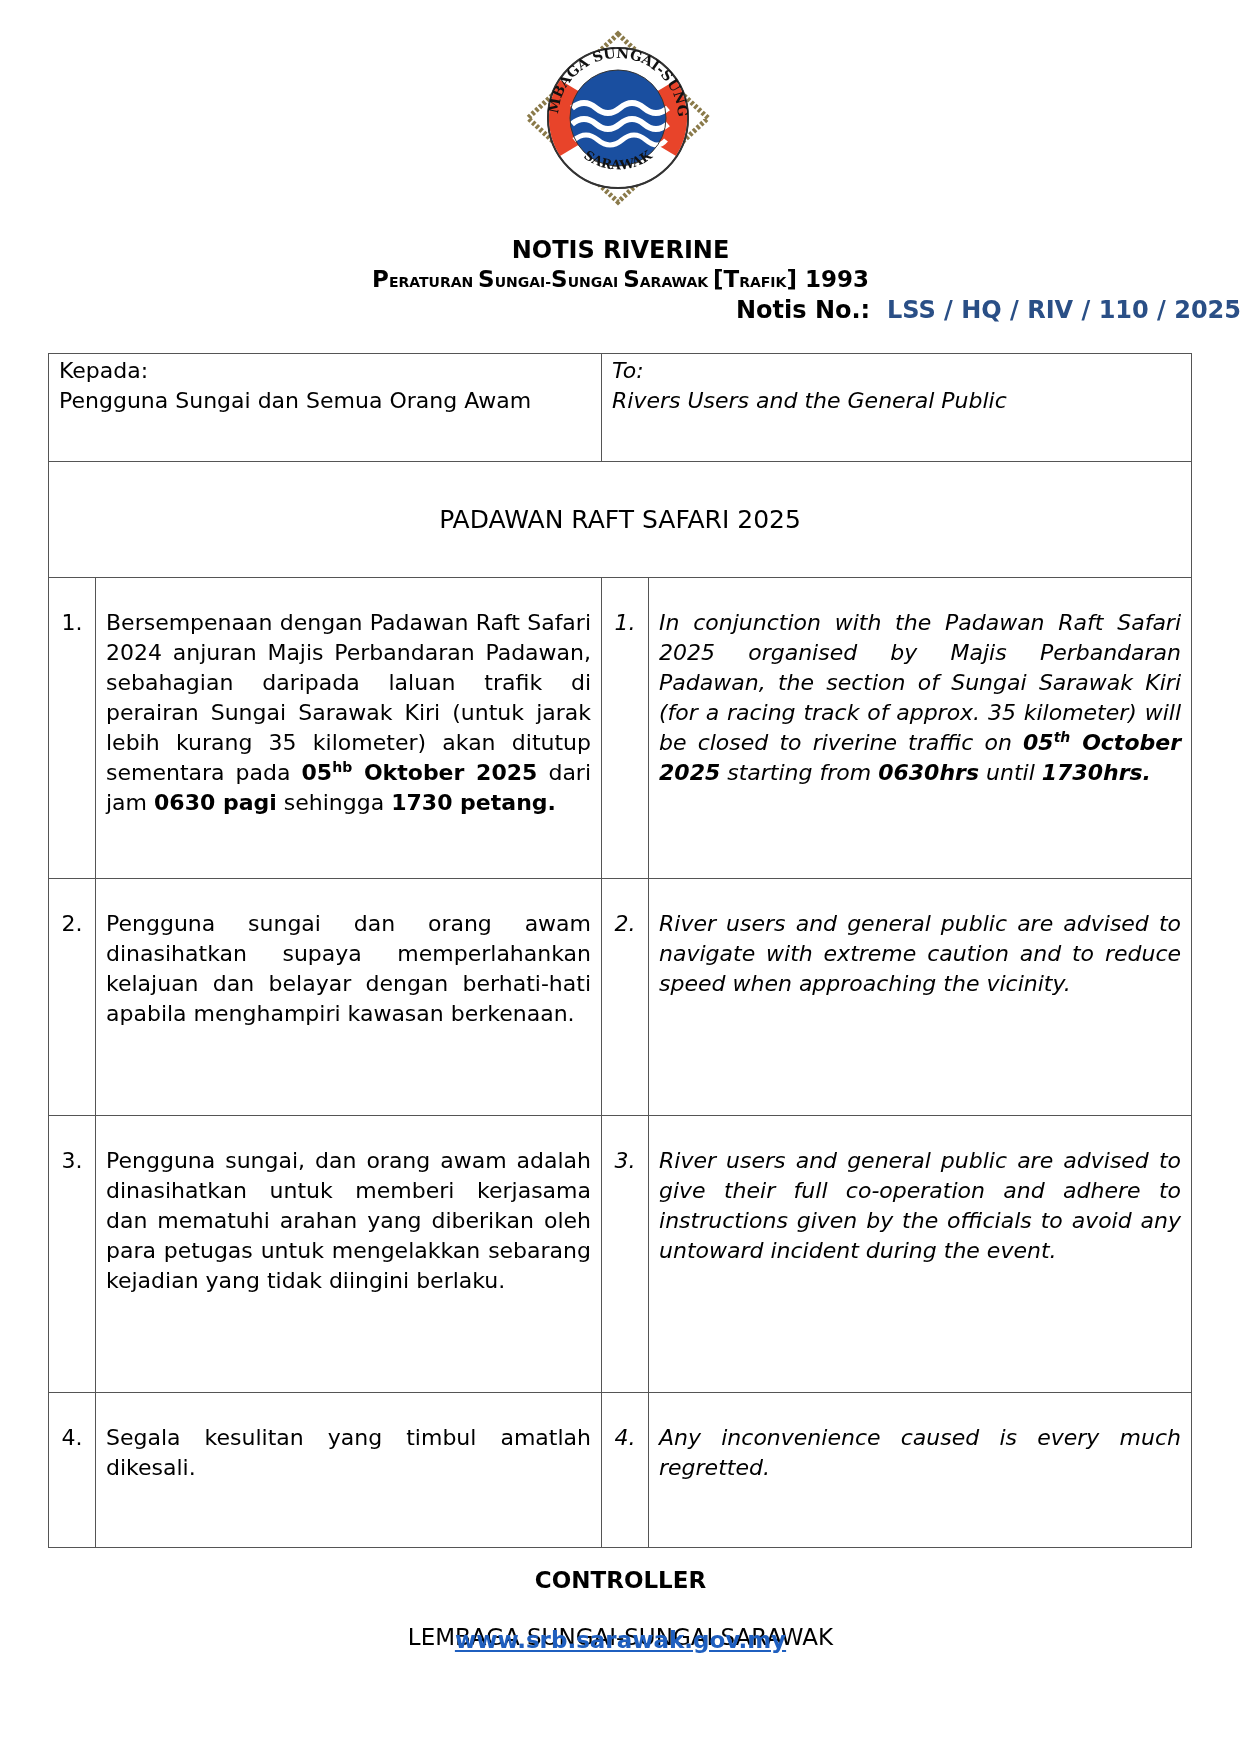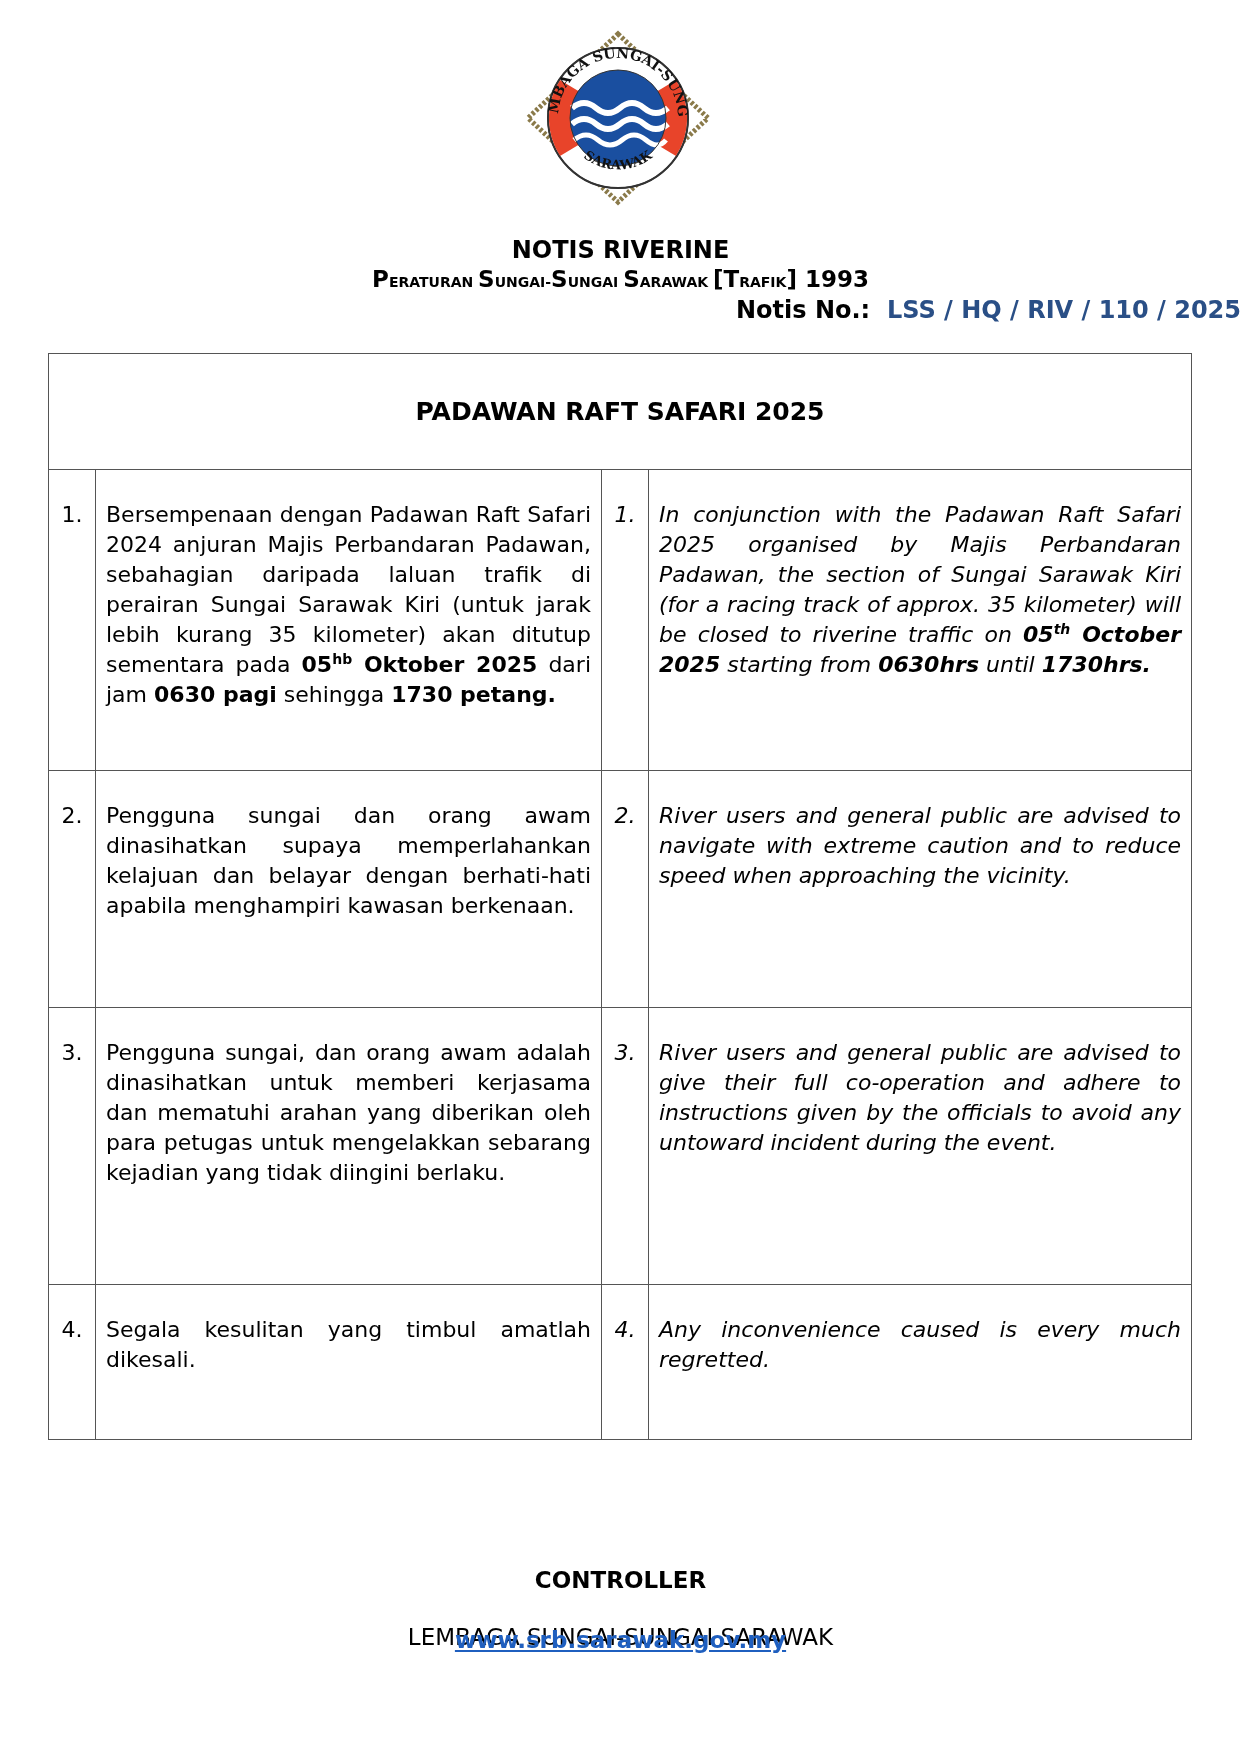--- a/index.html
+++ b/index.html
@@ -12,21 +12,21 @@
   .h2 .sc { font-size: 14px; }
   .h3 { top: 296px; font-size: 24px; text-align: right; }
   .notis-no { color: #2a4f86; }
 
   table.notice { position: absolute; left: 48px; top: 353px; width: 1143px;
                  border-collapse: collapse; table-layout: fixed; }
   table.notice td { border: 1.5px solid #555; vertical-align: top; padding: 0; }
   .to-cell { height: 103px; padding: 2px 10px !important; font-size: 22px; line-height: 30px; }
   .to-cell.en { font-style: italic; }
   .title-cell { height: 115px; text-align: center; vertical-align: middle !important;
-                font-size: 25px; font-weight: bold; }
+                font-size: 25px; font-weight: normal; }
   .num { text-align: center; font-size: 22px; line-height: 30px; padding-top: 30px !important; }
   .num.en { font-style: italic; }
   .body { font-size: 22px; line-height: 30px; text-align: justify; padding: 30px 10px 0 10px !important; }
   .body.en { font-style: italic; }
   .body b { font-weight: bold; }
   sup { font-size: 14px; line-height: 0; }
 
   .r1 td { height: 270px; }
   .r2 td { height: 206px; }
   .r3 td { height: 246px; }
@@ -80,20 +80,30 @@
 </div>
 
 <table class="notice">
   <colgroup>
     <col style="width:47px">
       <col style="width:506px">
       <col style="width:47px">
       <col style="width:543px">
   </colgroup>
   <tbody>
+      <tr>
+    <td colspan="2" class="to-cell">
+      <div>Kepada:</div>
+      <div>Pengguna Sungai dan Semua Orang Awam</div>
+    </td>
+    <td colspan="2" class="to-cell en">
+      <div>To:</div>
+      <div>Rivers Users and the General Public</div>
+    </td>
+  </tr>
   <tr>
     <td colspan="4" class="title-cell">PADAWAN RAFT SAFARI 2025</td>
   </tr>
 
   <tr class="r1">
     <td class="num">1.</td>
     <td class="body"><span>Bersempenaan dengan Padawan Raft Safari 2024 anjuran Majis Perbandaran Padawan, sebahagian daripada laluan trafik di perairan Sungai Sarawak Kiri (untuk jarak lebih kurang 35 kilometer) akan ditutup sementara pada </span><b>05</b><sup><b>hb</b></sup><b> Oktober 2025</b><span> dari jam </span><b>0630 pagi</b><span> sehingga </span><b>1730 petang.</b></td>
     <td class="num en">1.</td>
     <td class="body en"><span>In conjunction with the Padawan Raft Safari 2025 organised by Majis Perbandaran Padawan, the section of Sungai Sarawak Kiri (for a racing track of approx. 35 kilometer) will be closed to riverine traffic on </span><b>05</b><sup><b>th</b></sup><b> October 2025</b><span> starting from </span><b>0630hrs</b><span> until </span><b>1730hrs.</b></td>
   </tr>

